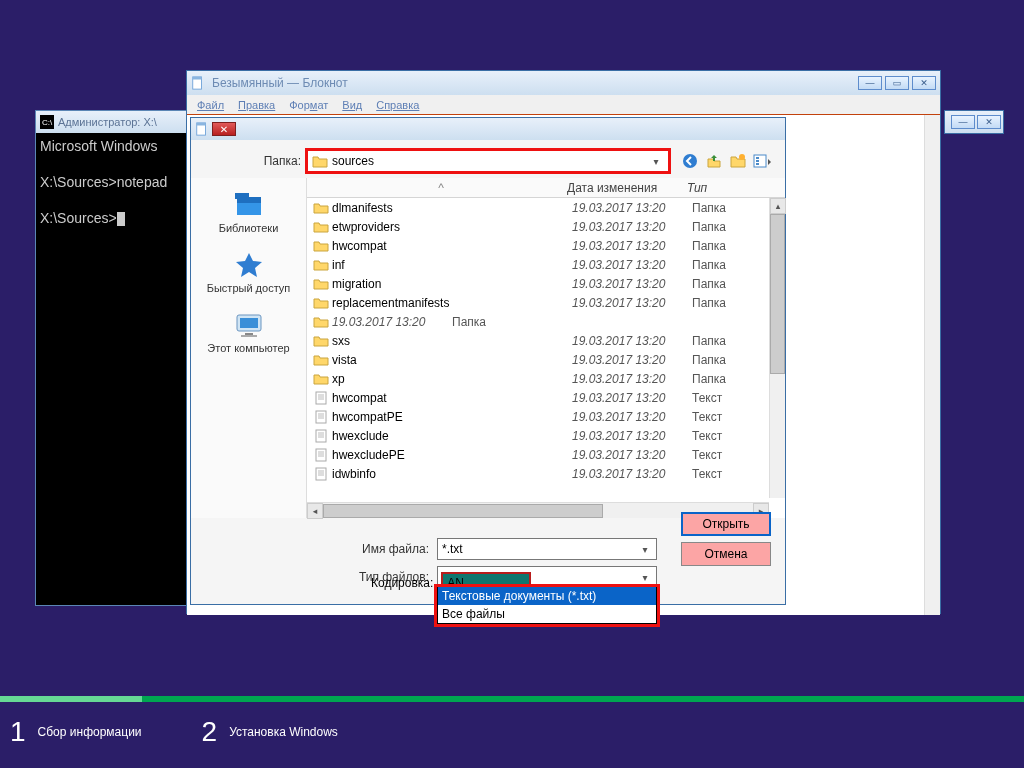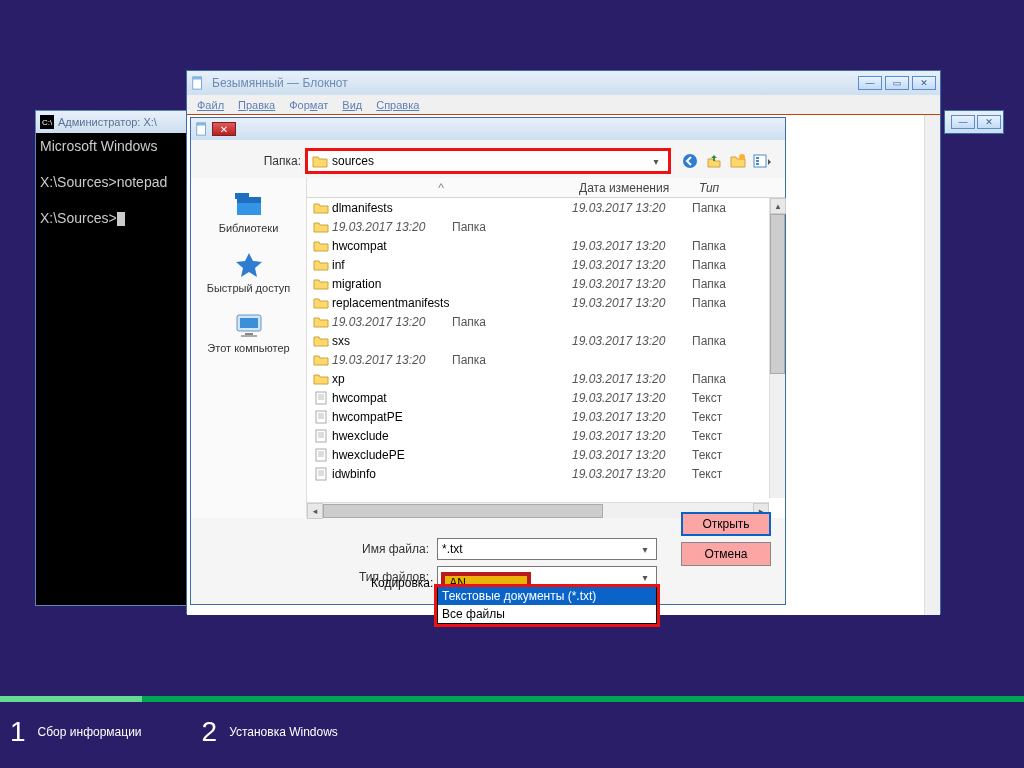--- a/index.html
+++ b/index.html
@@ -49,21 +49,21 @@
 .od-nav-icons span { width:18px; height:18px; display:flex; align-items:center; justify-content:center; cursor:pointer; }
 
 .od-main { display:flex; height: 340px; }
 .places { width:116px; background:#fafafa; border-right:1px solid #ddd; padding: 6px 0; }
 .place { text-align:center; padding: 7px 4px 10px; font-size:11px; color:#333; cursor:pointer; }
 .place svg { display:block; margin:0 auto 3px; }
 
 .listwrap { flex:1; position:relative; background:#fff; }
 .list-header { display:flex; font-size:12px; color:#444; border-bottom:1px solid #d5d5d5; height:20px; align-items:center; background:#fafafa; }
 .colname { width:260px; padding-left:8px; display:flex; justify-content:center; color:#888; }
-.coldate { width:120px;margin-left:12px; }
+.coldate { width:120px; }
 .coltype { width:40px; font-style: italic; }
 .list { overflow:hidden; position:absolute; top:20px; bottom:20px; left:0; right:16px; }
 .row { display:flex; align-items:center; height:19px; font-size:12px; color:#000; cursor:pointer; }
 .row svg { margin: 0 3px 0 6px; flex-shrink:0; }
 .row .rname { width: 240px; overflow:hidden; white-space:nowrap; }
 .row .rdate { width: 120px; color:#555;font-style:italic; }
 .row .rtype { color:#555; }
 .list-vscroll { position:absolute; right:0; top:20px; bottom:20px; width:16px; background:#f0f0f0; border-left:1px solid #ddd; }
 .list-hscroll { position:absolute; left:0; right:16px; bottom:0; height:16px; background:#f0f0f0; border-top:1px solid #ddd; display:flex; align-items:center; }
 .scroll-btn { width:16px; height:16px; background:#e8e8e8; border:1px solid #ccc; display:flex; align-items:center; justify-content:center; font-size:9px; color:#555; }
@@ -81,21 +81,21 @@
 .dropdown.red-wrap { outline:3px solid #e11; }
 
 .od-btns { position:absolute; right:14px; bottom:38px; display:flex; flex-direction:column; gap:6px; }
 .od-btn { width:90px; height:24px; border:1px solid #888; background:#fca5a5; font-size:12px; cursor:pointer; }
 .od-btn.primary { border:2px solid #0a64c8; }
 
 
 .setupwin { position:absolute; left: 944px; top:110px; width: 60px; height:24px; background:linear-gradient(#e8f0fa,#cddff0); border:1px solid #3a6ea5; display:flex; justify-content:flex-end; align-items:center; padding-right:2px; gap:2px; }
 
 .enc-row { position:absolute; left: 180px; bottom: 10px; display:flex; align-items:center; gap:8px; font-size:12px; }
-.enc-combo { width:90px; height:22px; border:4px solid #b91c1c; background:#eab308; display:flex; align-items:center; padding:0 4px;}
+.enc-combo { width:90px; height:22px; border:2px solid #b91c1c; background:#0f766e; display:flex; align-items:center; padding:0 4px;}
 
 .np-icon { width:14px; height:14px; display:inline-block; margin-right:3px; }
 </style>
 </head>
 <body>
 
 <div class="footer">
   <div class="progress-track">
     <div class="progress-fill"></div>
   </div>
@@ -241,20 +241,21 @@
               <path d="M1 3h5l1 2h8v7H1z" fill="#ffd76a" stroke="#caa53f"></path>
             </svg>
             <span class="rname">dlmanifests</span>
             <span class="rdate">19.03.2017 13:20</span>
             <span class="rtype">Папка</span>
           </div>
           <div class="row">
             <svg width="16" height="14">
               <path d="M1 3h5l1 2h8v7H1z" fill="#ffd76a" stroke="#caa53f"></path>
             </svg>
+            <span class="rname">etwproviders</span>
             <span class="rdate">19.03.2017 13:20</span>
             <span class="rtype">Папка</span>
           </div>
           <div class="row">
             <svg width="16" height="14">
               <path d="M1 3h5l1 2h8v7H1z" fill="#ffd76a" stroke="#caa53f"></path>
             </svg>
             <span class="rname">hwcompat</span>
             <span class="rdate">19.03.2017 13:20</span>
             <span class="rtype">Папка</span>
@@ -295,20 +296,21 @@
               <path d="M1 3h5l1 2h8v7H1z" fill="#ffd76a" stroke="#caa53f"></path>
             </svg>
             <span class="rname">sxs</span>
             <span class="rdate">19.03.2017 13:20</span>
             <span class="rtype">Папка</span>
           </div>
           <div class="row">
             <svg width="16" height="14">
               <path d="M1 3h5l1 2h8v7H1z" fill="#ffd76a" stroke="#caa53f"></path>
             </svg>
+            <span class="rname">vista</span>
             <span class="rdate">19.03.2017 13:20</span>
             <span class="rtype">Папка</span>
           </div>
           <div class="row">
             <svg width="16" height="14">
               <path d="M1 3h5l1 2h8v7H1z" fill="#ffd76a" stroke="#caa53f"></path>
             </svg>
             <span class="rname">xp</span>
             <span class="rdate">19.03.2017 13:20</span>
             <span class="rtype">Папка</span>

